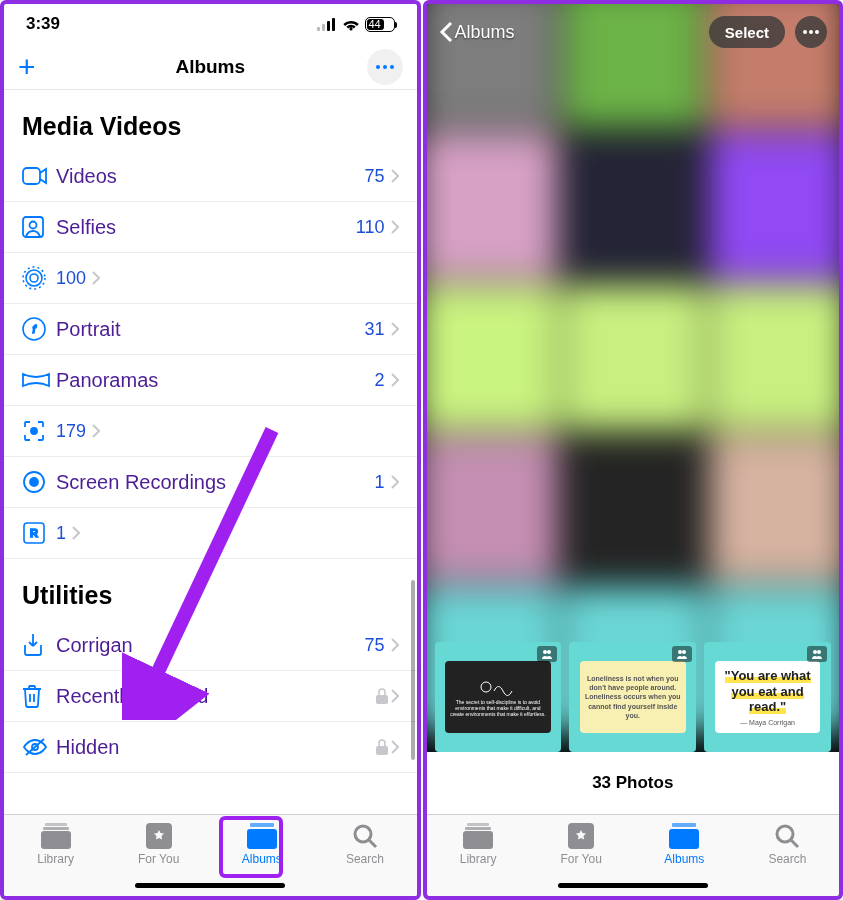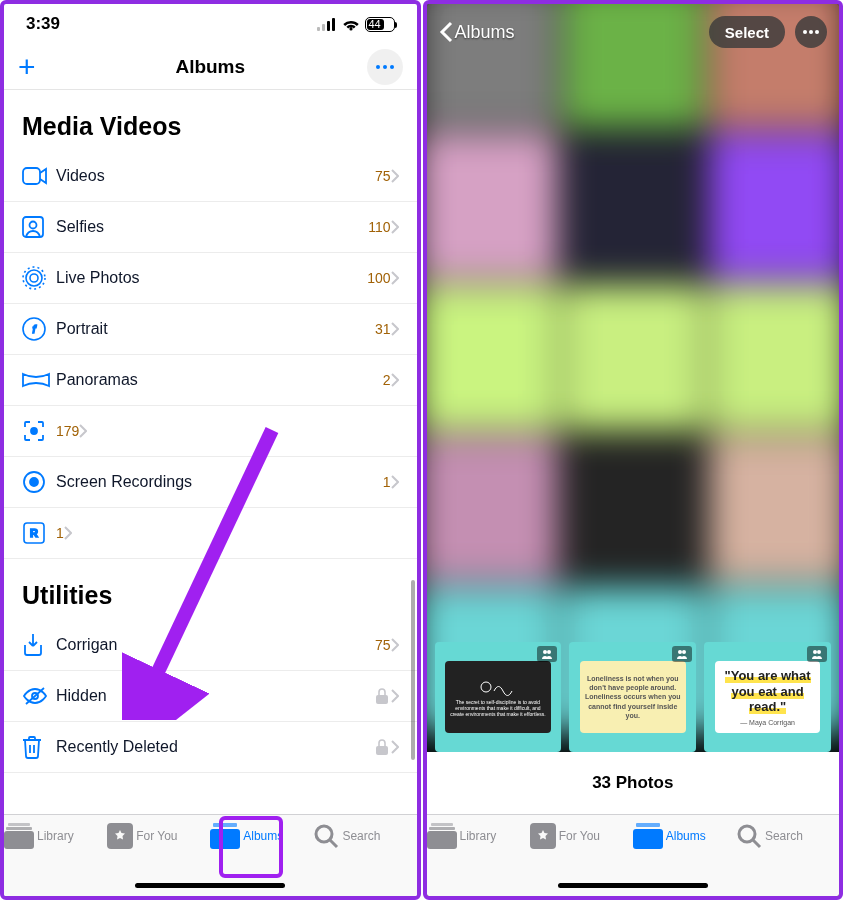--- a/index.html
+++ b/index.html
@@ -11,26 +11,26 @@
 .status-right{display:flex;align-items:center;gap:5px}
 .nav-bar{height:46px;display:flex;align-items:center;justify-content:space-between;padding:0 14px;border-bottom:1px solid #e5e5e5}
 .nav-title{position:absolute;left:0;right:0;text-align:center;font-weight:600;font-size:19px;pointer-events:none}
 .plus-btn{color:#007aff;font-size:30px;line-height:1;font-weight:300}
 .more-btn{width:36px;height:36px;border-radius:18px;background:rgba(0,0,0,.06);display:flex;align-items:center;justify-content:center;color:#007aff;font-weight:700;letter-spacing:1px}
 .scroll{flex:1;overflow:hidden;position:relative}
 .section-title{font-size:25px;font-weight:700;padding:22px 18px 10px}
 .row{display:flex;align-items:center;height:51px;padding:0 18px 0 18px;border-bottom:1px solid #ececec}
 .row:last-child{border-bottom:none}
 .row .ic{width:34px;display:flex;justify-content:flex-start;color:#007aff}
-.row .lbl{flex:1;color:#0f172a;font-size:16px}
-.row .cnt{color:#a16207;font-size:14px;}
+.row .lbl{flex:1;color:#4c1d95;font-size:20px}
+.row .cnt{color:#1d4ed8;font-size:18px;margin-right:6px}
 .row .chev{color:#c7c7cc}
 .row .lock{color:#c7c7cc;margin-right:2px}
 .tab-bar{height:82px;border-top:1px solid #d1d1d4;display:flex;align-items:flex-start;padding-top:8px;background:#f9f9f9;position:relative}
-.tab{flex:1;display:flex;flex-direction:row;align-items:center;gap:3px;font-size:12px;color:#8e8e93}
+.tab{flex:1;display:flex;flex-direction:column;align-items:center;gap:3px;font-size:12px;color:#8e8e93}
 .tab.active{color:#007aff}
 .tab.active svg{fill:#007aff}
 .home-indicator{position:absolute;bottom:8px;left:50%;transform:translateX(-50%);width:150px;height:5px;border-radius:3px;background:#000}
 .highlight-box{position:absolute;border:4px solid #a020f0;border-radius:6px;pointer-events:none}
 .arrow{position:absolute;pointer-events:none}
 
 .r-top{position:absolute;top:12px;left:0;right:0;display:flex;align-items:center;justify-content:space-between;padding:0 12px;z-index:3}
 .r-back{display:flex;align-items:center;color:#fff;font-size:18px;gap:2px;text-shadow:0 1px 2px rgba(0,0,0,.6)}
 .r-actions{display:flex;gap:10px;align-items:center}
 .pill{background:rgba(60,60,60,.82);color:#fff;border-radius:16px;height:32px;padding:0 16px;display:flex;align-items:center;font-size:15px;font-weight:600}
@@ -114,21 +114,20 @@
         </svg>
     </div>
     <div class="row">
       <span class="ic">
           <svg width="24" height="24" viewBox="0 0 24 24" fill="none" stroke="#007aff" stroke-width="1.6">
             <circle cx="12" cy="12" r="4"></circle>
             <circle cx="12" cy="12" r="8"></circle>
             <circle cx="12" cy="12" r="11" stroke-dasharray="2 3"></circle>
           </svg>
         </span>
-      <span class="lbl">Live Photos</span>
       <span class="cnt">100</span>
       <svg class="chev" width="8" height="14" viewBox="0 0 8 14" fill="none" stroke="#c7c7cc" stroke-width="2">
           <path d="M1 1l6 6-6 6"></path>
         </svg>
     </div>
     <div class="row">
       <span class="ic">
           <svg width="24" height="24" viewBox="0 0 24 24" fill="none" stroke="#007aff" stroke-width="1.6">
             <circle cx="12" cy="12" r="11"></circle>
             <text x="12" y="16" text-anchor="middle" font-size="11" font-style="italic" fill="#007aff" font-family="serif">f</text>
@@ -193,48 +192,48 @@
     <div class="section-title">Utilities</div>
 
     <div class="row">
       <span class="ic">
           <svg width="22" height="24" viewBox="0 0 22 24" fill="none" stroke="#007aff" stroke-width="1.8">
             <path d="M11 1v12m0 0l-4-4m4 4l4-4M3 12v8a2 2 0 002 2h12a2 2 0 002-2v-8"></path>
           </svg>
         </span>
       <span class="lbl">Corrigan</span>
       <span class="cnt">75</span>
+      <svg class="chev" width="8" height="14" viewBox="0 0 8 14" fill="none" stroke="#c7c7cc" stroke-width="2">
+          <path d="M1 1l6 6-6 6"></path>
+        </svg>
+    </div>
+    <div class="row">
+      <span class="ic">
+          <svg width="20" height="24" viewBox="0 0 20 24" fill="none" stroke="#007aff" stroke-width="1.8">
+            <path d="M1 5h18M7 5V3a1 1 0 011-1h4a1 1 0 011 1v2M3 5l1 16a2 2 0 002 2h8a2 2 0 002-2l1-16M8 10v8M12 10v8"></path>
+          </svg>
+        </span>
+      <span class="lbl">Recently Deleted</span>
+      <svg class="lock" width="14" height="16" viewBox="0 0 14 16" fill="#c7c7cc">
+          <rect x="1" y="7" width="12" height="9" rx="2"></rect>
+          <path d="M4 7V4a3 3 0 016 0v3" fill="none" stroke="#c7c7cc" stroke-width="1.6"></path>
+        </svg>
       <svg class="chev" width="8" height="14" viewBox="0 0 8 14" fill="none" stroke="#c7c7cc" stroke-width="2">
           <path d="M1 1l6 6-6 6"></path>
         </svg>
     </div>
     <div class="row">
       <span class="ic">
           <svg width="26" height="20" viewBox="0 0 26 20" fill="none" stroke="#007aff" stroke-width="1.8">
             <path d="M2 10s4-7 11-7 11 7 11 7-4 7-11 7S2 10 2 10z"></path>
             <circle cx="13" cy="10" r="3"></circle>
             <line x1="4" y1="18" x2="22" y2="2"></line>
           </svg>
         </span>
       <span class="lbl">Hidden</span>
-      <svg class="lock" width="14" height="16" viewBox="0 0 14 16" fill="#c7c7cc">
-          <rect x="1" y="7" width="12" height="9" rx="2"></rect>
-          <path d="M4 7V4a3 3 0 016 0v3" fill="none" stroke="#c7c7cc" stroke-width="1.6"></path>
-        </svg>
-      <svg class="chev" width="8" height="14" viewBox="0 0 8 14" fill="none" stroke="#c7c7cc" stroke-width="2">
-          <path d="M1 1l6 6-6 6"></path>
-        </svg>
-    </div>
-    <div class="row">
-      <span class="ic">
-          <svg width="20" height="24" viewBox="0 0 20 24" fill="none" stroke="#007aff" stroke-width="1.8">
-            <path d="M1 5h18M7 5V3a1 1 0 011-1h4a1 1 0 011 1v2M3 5l1 16a2 2 0 002 2h8a2 2 0 002-2l1-16M8 10v8M12 10v8"></path>
-          </svg>
-        </span>
-      <span class="lbl">Recently Deleted</span>
       <svg class="lock" width="14" height="16" viewBox="0 0 14 16" fill="#c7c7cc">
           <rect x="1" y="7" width="12" height="9" rx="2"></rect>
           <path d="M4 7V4a3 3 0 016 0v3" fill="none" stroke="#c7c7cc" stroke-width="1.6"></path>
         </svg>
       <svg class="chev" width="8" height="14" viewBox="0 0 8 14" fill="none" stroke="#c7c7cc" stroke-width="2">
           <path d="M1 1l6 6-6 6"></path>
         </svg>
     </div>
 
     <div class="scroll-ind"></div>

